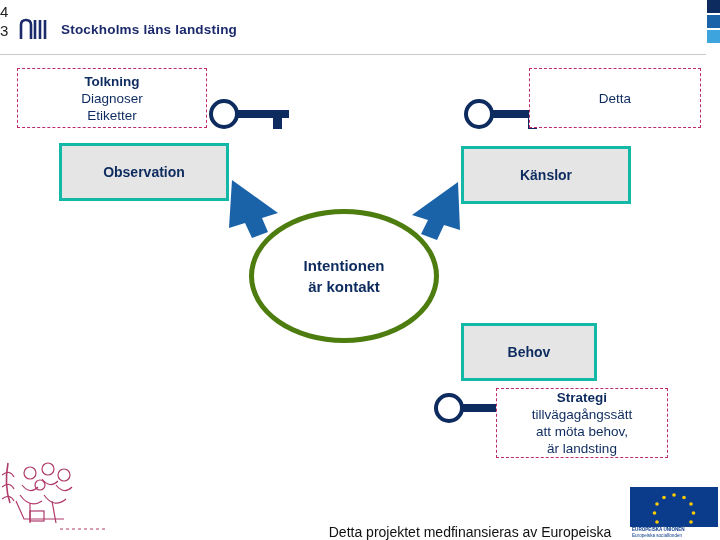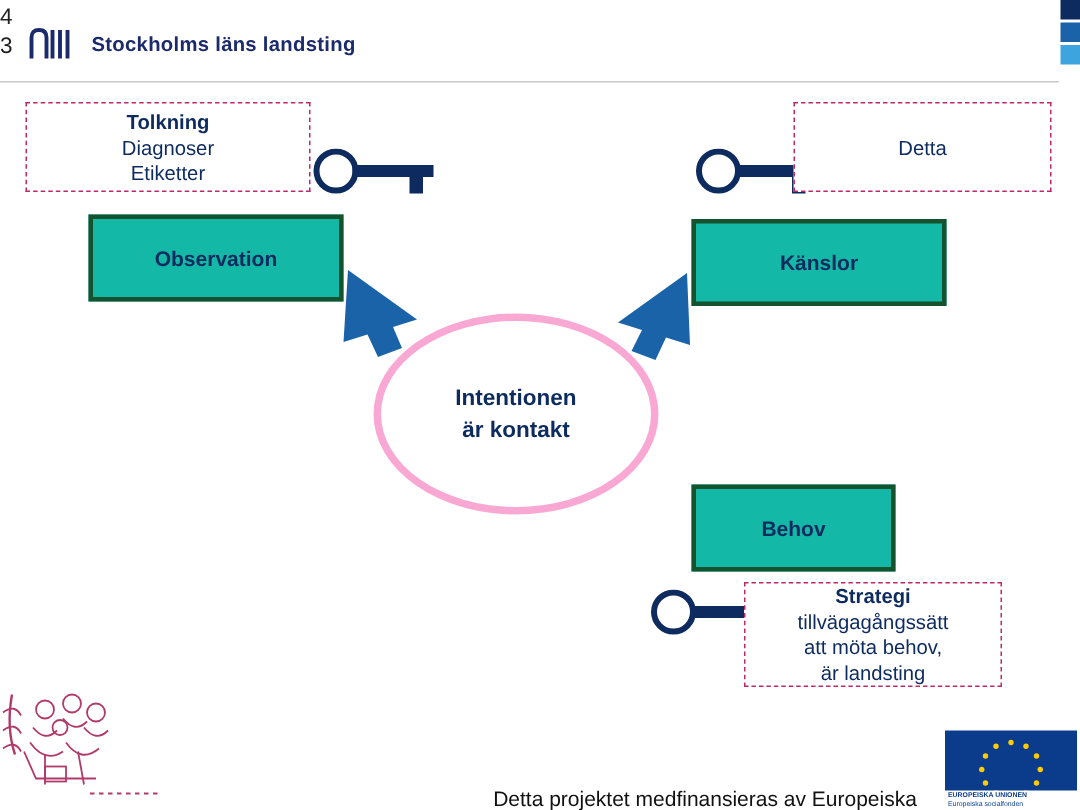--- a/index.html
+++ b/index.html
@@ -80,22 +80,22 @@
   .box {
     position: absolute;
     box-sizing: border-box;
     display: flex;
     align-items: center;
     justify-content: center;
     text-align: center;
     color: #0d2b5e;
   }
   .box-solid {
-    border: 3px solid #14532d;
-    background: #14b8a6;
+    border: 3px solid #14b8a6;
+    background: #e5e5e5;
     font-size: 14px;
     font-weight: bold;
   }
   .box-dashed {
     border: 1px dashed #bb2a6b;
     background: #ffffff;
     font-size: 13.5px;
     flex-direction: column;
     line-height: 17px;
   }
@@ -107,21 +107,21 @@
   #box-observation { left: 59px; top: 143px; width: 170px; height: 58px; }
   #box-kanslor  { left: 461px; top: 146px; width: 170px; height: 58px; }
   #box-behov    { left: 461px; top: 323px; width: 136px; height: 58px; }
   #box-strategi { left: 496px; top: 388px; width: 172px; height: 70px; }
 
   
   .circle {
     position: absolute;
     left: 249px; top: 209px;
     width: 190px; height: 134px;
-    border: 5px solid #f9a8d4;
+    border: 5px solid #4d7c0f;
     border-radius: 50%;
     background: #ffffff;
     box-sizing: border-box;
     display: flex;
     flex-direction: column;
     align-items: center;
     justify-content: center;
     color: #0d2b5e;
     font-size: 15px;
     font-weight: bold;

